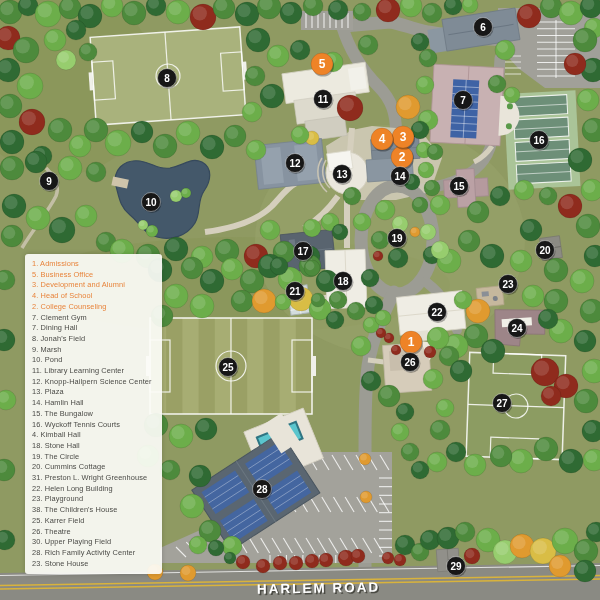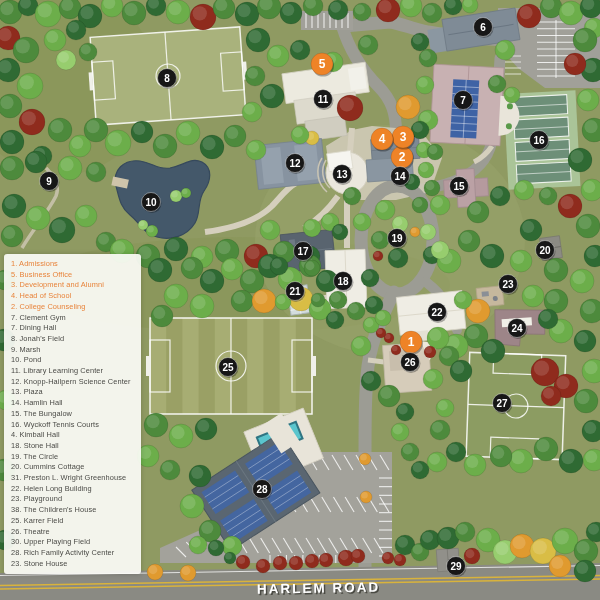--- a/index.html
+++ b/index.html
@@ -1,19 +1,19 @@
 <!DOCTYPE html>
 <html><head>
 <meta charset="utf-8">
 <style>
   html,body{margin:0;padding:0;background:#222;}
   .stage{position:relative;width:600px;height:600px;overflow:hidden;
          font-family:"Liberation Sans",sans-serif;background:#8f9a62;}
   .stage svg{position:absolute;left:0;top:0;}
-  .legend{position:absolute;left:4px;top:254px;width:137px;
+  .legend{position:absolute;left:25px;top:254px;width:137px;
           background:rgba(252,252,247,0.92);border-radius:3px;
           box-shadow:0 0 5px rgba(0,0,0,0.18);
           padding:5px 4px 5px 7px;box-sizing:border-box;z-index:5;}
   .legend ol{list-style:none;margin:0;padding:0;}
   .legend li{font-size:7.4px;line-height:10.7px;white-space:nowrap;
              color:#4a4a46;letter-spacing:0.1px;}
   .legend li.hl{color:#e8833a;}
 </style>
 </head>
 <body>

